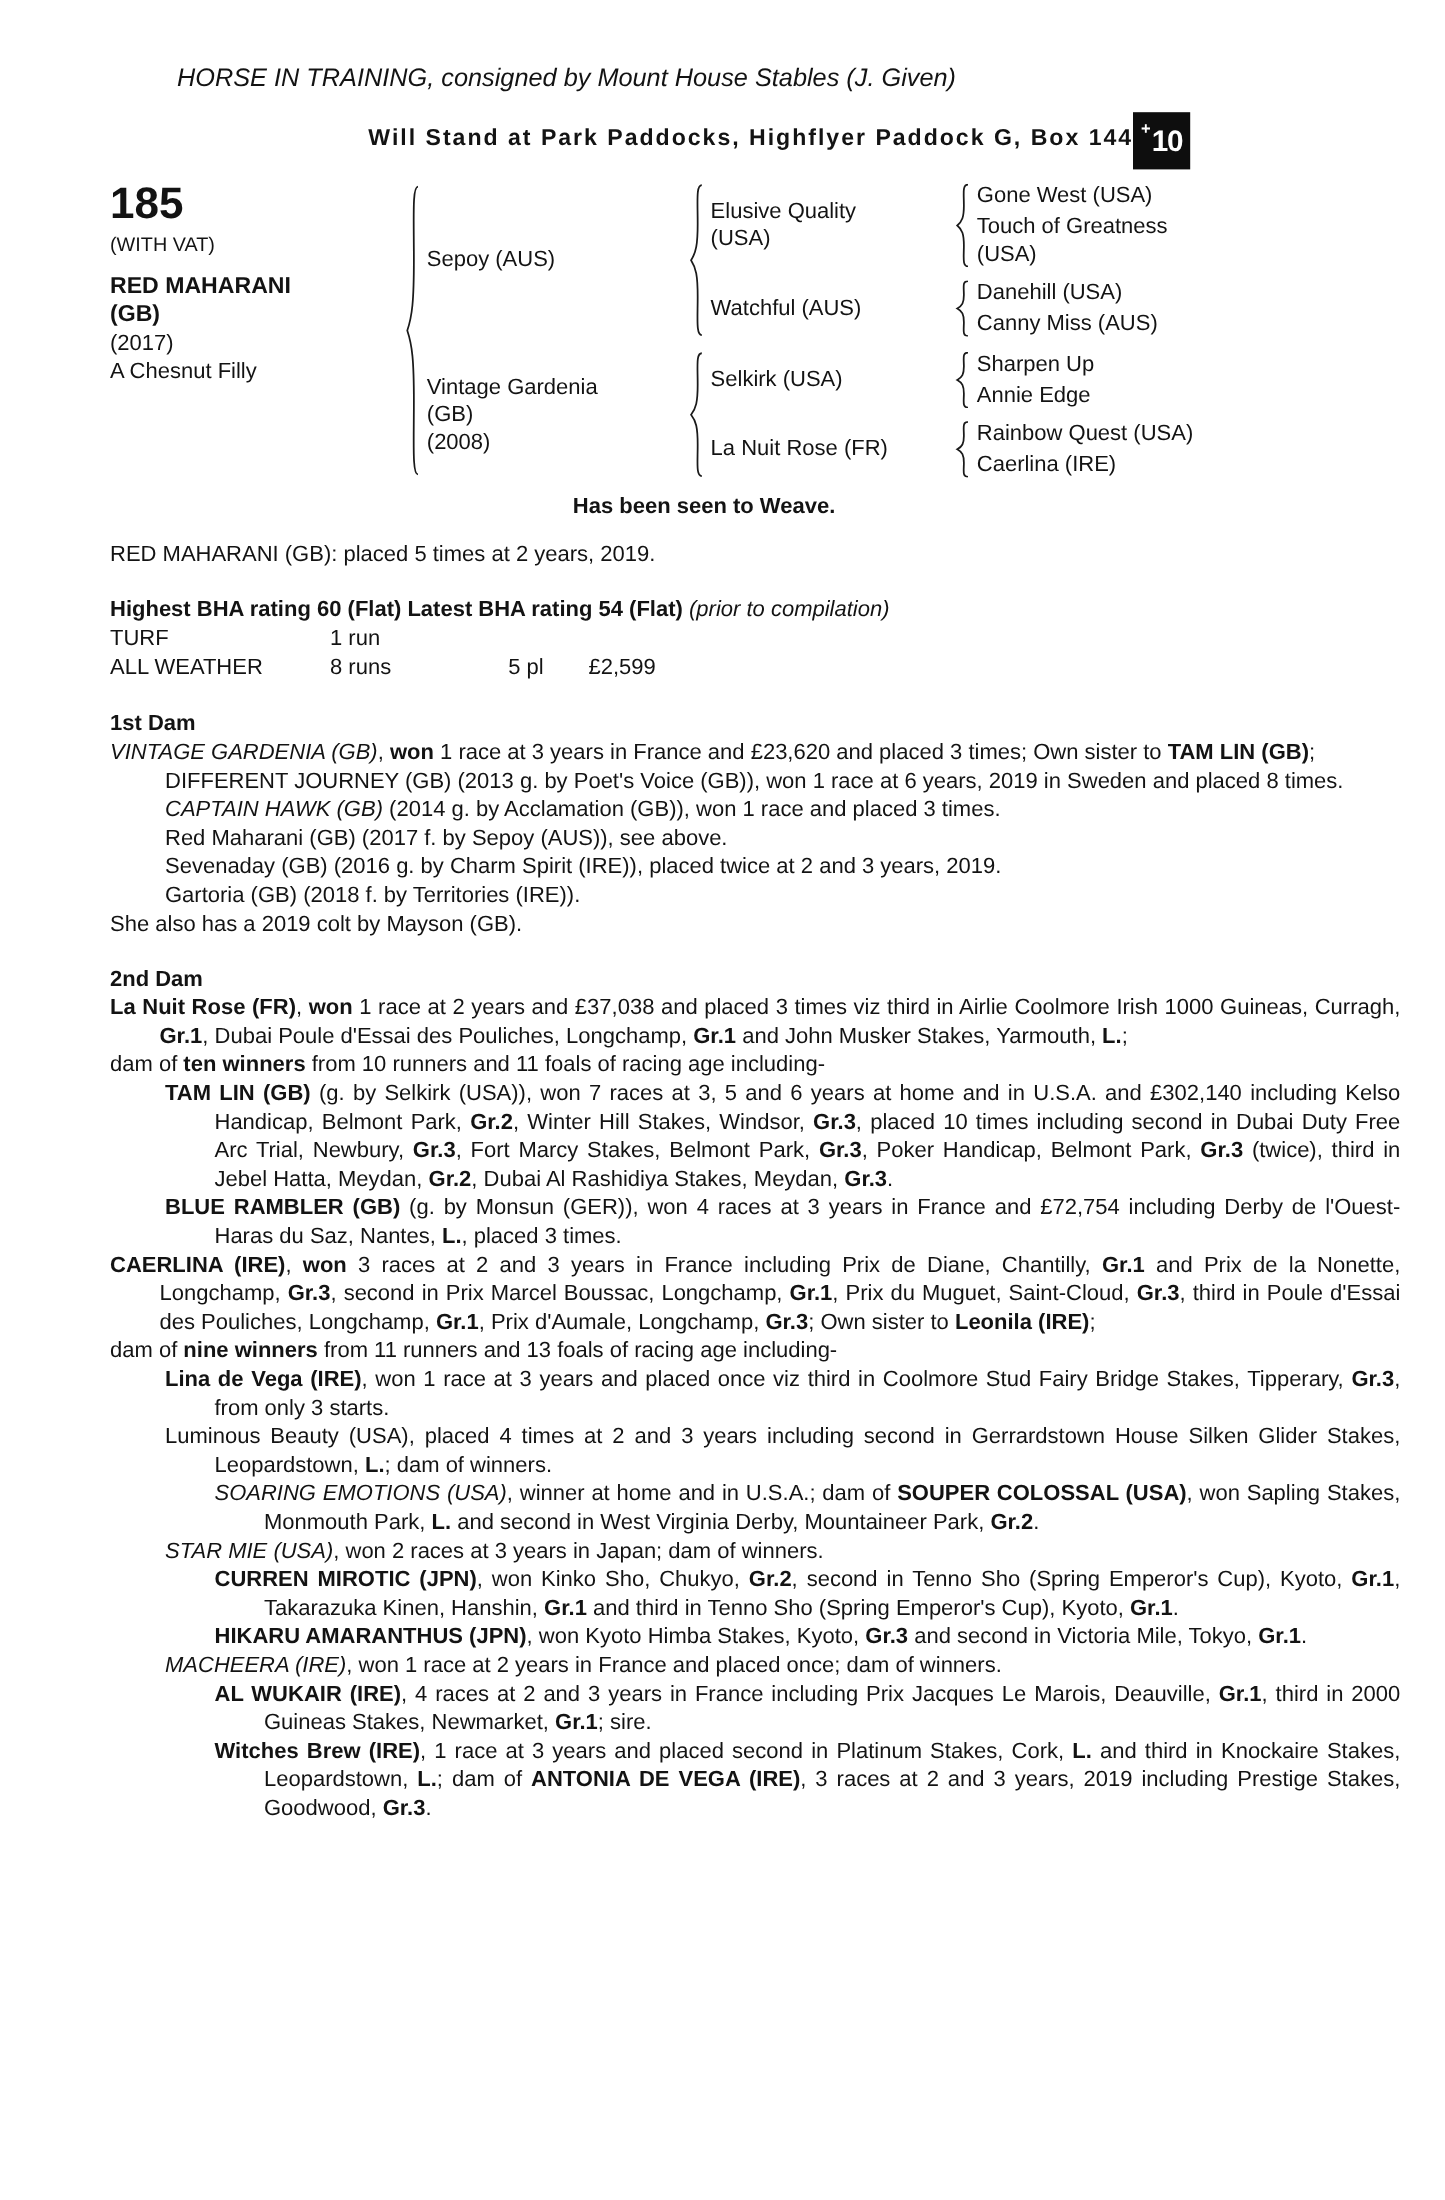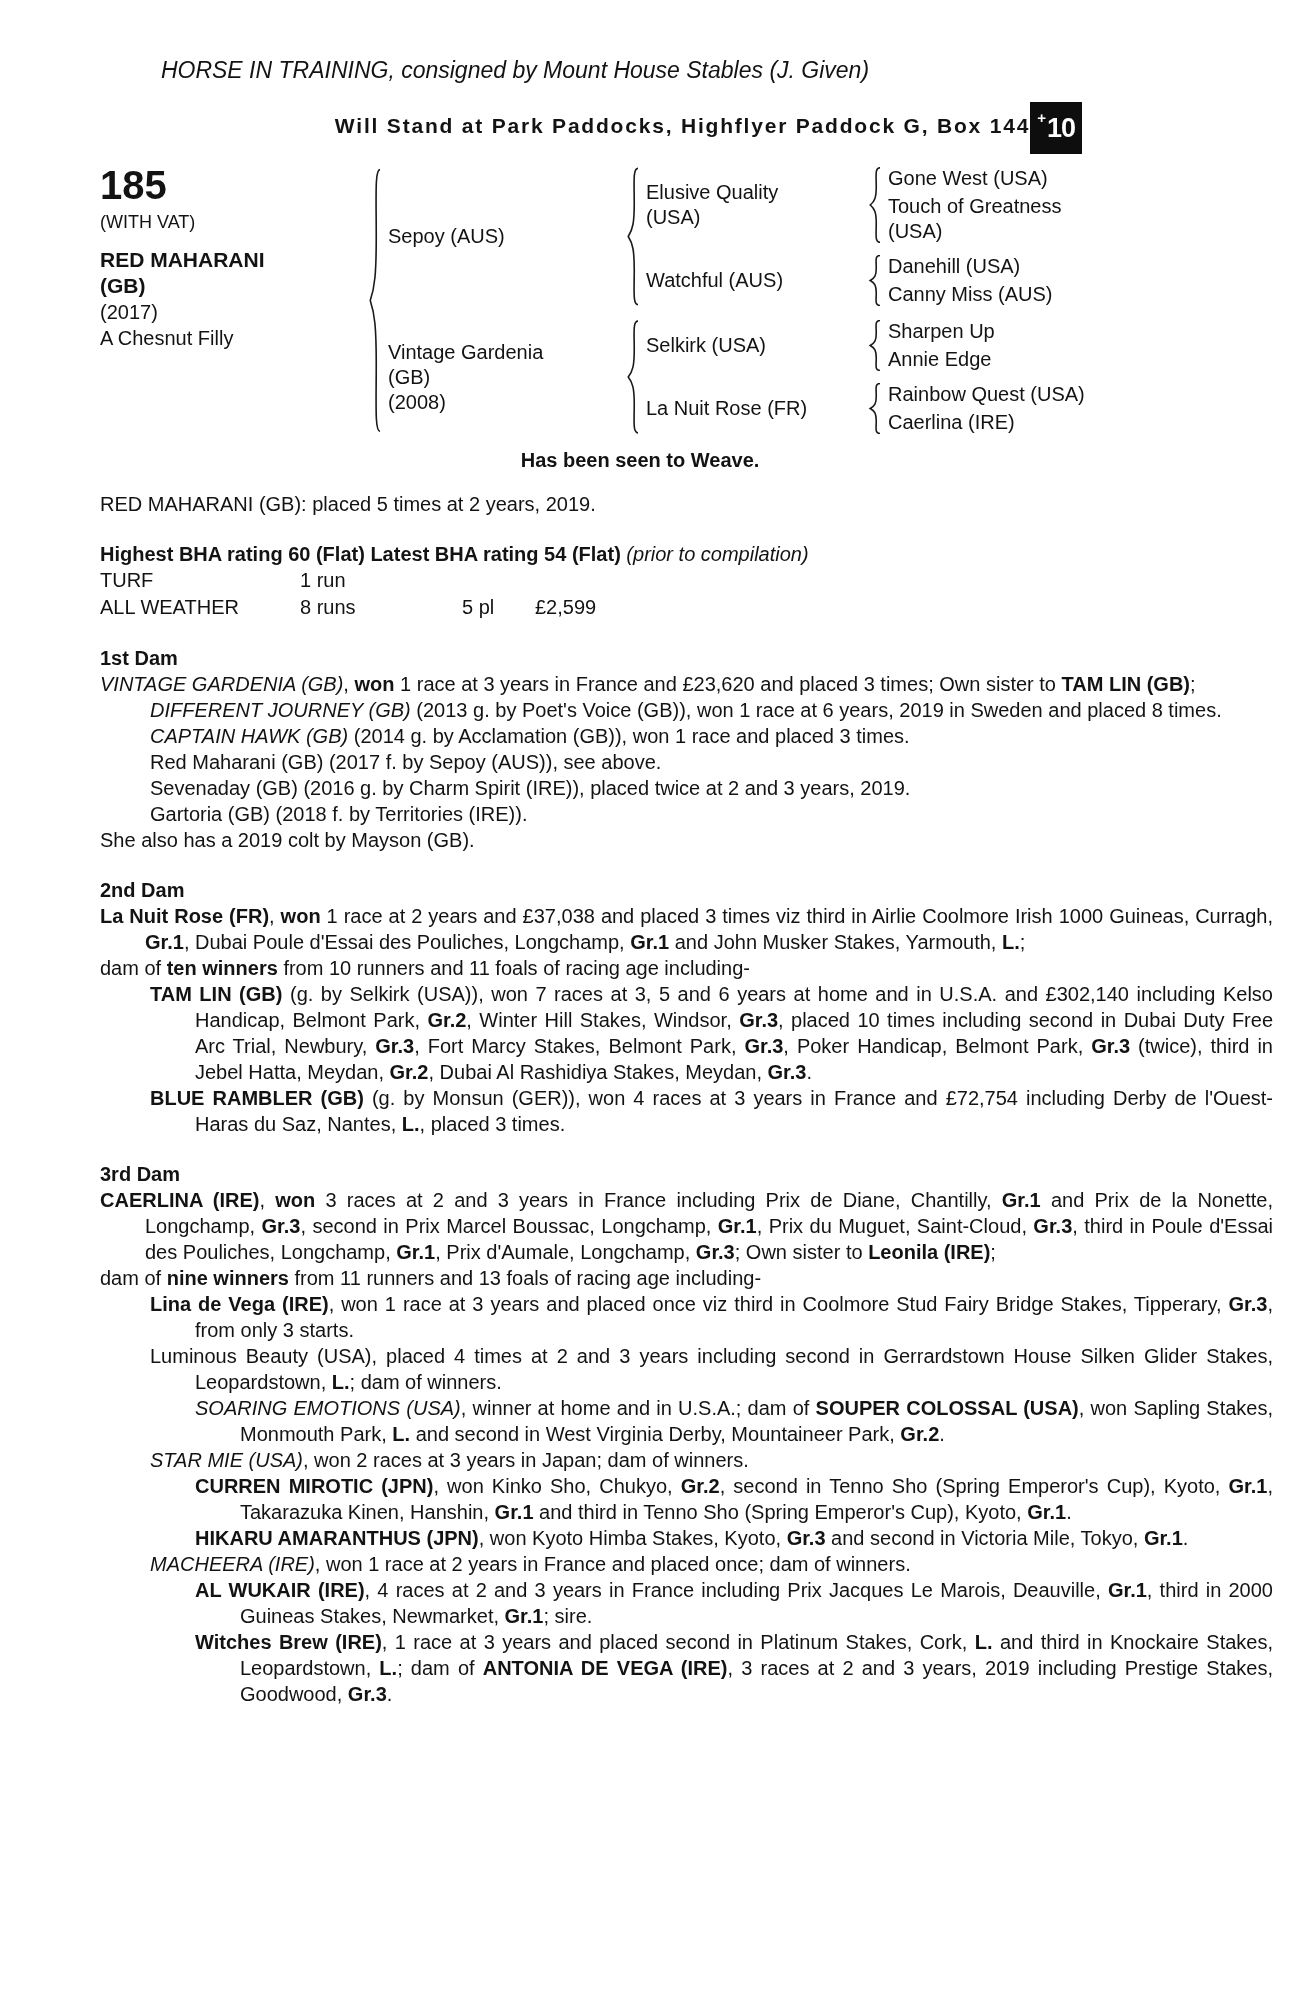--- a/index.html
+++ b/index.html
@@ -180,32 +180,31 @@
     <div></div>
     <div>ALL WEATHER</div>
     <div>8 runs</div>
     <div>5 pl</div>
     <div>£2,599</div>
   </div>
 
   <div>
       <div class="sec-heading">1st Dam</div>
       <div class="para lvl0"><span style="font-style: italic;">VINTAGE GARDENIA (GB)</span><span>, </span><span style="font-weight: bold;">won</span><span> 1 race at 3 years in France and £23,620 and placed 3 times; Own sister to </span><span style="font-weight: bold;">TAM LIN (GB)</span><span>;</span></div>
-      <div class="para lvl1"><span style="font-style: italic;">DIFFERENT JOURNEY (GB)</span><span> (2013 g. by Poet's Voice (GB)), won 1 race at 6 years, 2019 in Sweden and placed 8 times.</span></div>
+      <div class="para lvl1"><span style="">DIFFERENT JOURNEY (GB)</span><span> (2013 g. by Poet's Voice (GB)), won 1 race at 6 years, 2019 in Sweden and placed 8 times.</span></div>
       <div class="para lvl1"><span style="font-style: italic;">CAPTAIN HAWK (GB)</span><span> (2014 g. by Acclamation (GB)), won 1 race and placed 3 times.</span></div>
       <div class="para lvl1"><span>Red Maharani (GB) (2017 f. by Sepoy (AUS)), see above.</span></div>
       <div class="para lvl1"><span>Sevenaday (GB) (2016 g. by Charm Spirit (IRE)), placed twice at 2 and 3 years, 2019.</span></div>
       <div class="para lvl1"><span>Gartoria (GB) (2018 f. by Territories (IRE)).</span></div>
       <div class="para lvl0"><span>She also has a 2019 colt by Mayson (GB).</span></div>
       <div class="sec-heading">2nd Dam</div>
       <div class="para lvl0"><span style="font-weight: bold;">La Nuit Rose (FR)</span><span>, </span><span style="font-weight: bold;">won</span><span> 1 race at 2 years and £37,038 and placed 3 times viz third in Airlie Coolmore Irish 1000 Guineas, Curragh, </span><span style="font-weight: bold;">Gr.1</span><span>, Dubai Poule d'Essai des Pouliches, Longchamp, </span><span style="font-weight: bold;">Gr.1</span><span> and John Musker Stakes, Yarmouth, </span><span style="font-weight: bold;">L.</span><span>;</span></div>
       <div class="para lvl0"><span>dam of </span><span style="font-weight: bold;">ten winners</span><span> from 10 runners and 11 foals of racing age including-</span></div>
       <div class="para lvl1"><span style="font-weight: bold;">TAM LIN (GB)</span><span> (g. by Selkirk (USA)), won 7 races at 3, 5 and 6 years at home and in U.S.A. and £302,140 including Kelso Handicap, Belmont Park, </span><span style="font-weight: bold;">Gr.2</span><span>, Winter Hill Stakes, Windsor, </span><span style="font-weight: bold;">Gr.3</span><span>, placed 10 times including second in Dubai Duty Free Arc Trial, Newbury, </span><span style="font-weight: bold;">Gr.3</span><span>, Fort Marcy Stakes, Belmont Park, </span><span style="font-weight: bold;">Gr.3</span><span>, Poker Handicap, Belmont Park, </span><span style="font-weight: bold;">Gr.3</span><span> (twice), third in Jebel Hatta, Meydan, </span><span style="font-weight: bold;">Gr.2</span><span>, Dubai Al Rashidiya Stakes, Meydan, </span><span style="font-weight: bold;">Gr.3</span><span>.</span></div>
       <div class="para lvl1"><span style="font-weight: bold;">BLUE RAMBLER (GB)</span><span> (g. by Monsun (GER)), won 4 races at 3 years in France and £72,754 including Derby de l'Ouest-Haras du Saz, Nantes, </span><span style="font-weight: bold;">L.</span><span>, placed 3 times.</span></div>
-      <div class="sec-heading">3rd Dam</div>
       <div class="para lvl0"><span style="font-weight: bold;">CAERLINA (IRE)</span><span>, </span><span style="font-weight: bold;">won</span><span> 3 races at 2 and 3 years in France including Prix de Diane, Chantilly, </span><span style="font-weight: bold;">Gr.1</span><span> and Prix de la Nonette, Longchamp, </span><span style="font-weight: bold;">Gr.3</span><span>, second in Prix Marcel Boussac, Longchamp, </span><span style="font-weight: bold;">Gr.1</span><span>, Prix du Muguet, Saint-Cloud, </span><span style="font-weight: bold;">Gr.3</span><span>, third in Poule d'Essai des Pouliches, Longchamp, </span><span style="font-weight: bold;">Gr.1</span><span>, Prix d'Aumale, Longchamp, </span><span style="font-weight: bold;">Gr.3</span><span>; Own sister to </span><span style="font-weight: bold;">Leonila (IRE)</span><span>;</span></div>
       <div class="para lvl0"><span>dam of </span><span style="font-weight: bold;">nine winners</span><span> from 11 runners and 13 foals of racing age including-</span></div>
       <div class="para lvl1"><span style="font-weight: bold;">Lina de Vega (IRE)</span><span>, won 1 race at 3 years and placed once viz third in Coolmore Stud Fairy Bridge Stakes, Tipperary, </span><span style="font-weight: bold;">Gr.3</span><span>, from only 3 starts.</span></div>
       <div class="para lvl1"><span style="font-weight: normal;">Luminous Beauty (USA)</span><span>, placed 4 times at 2 and 3 years including second in Gerrardstown House Silken Glider Stakes, Leopardstown, </span><span style="font-weight: bold;">L.</span><span>; dam of winners.</span></div>
       <div class="para lvl2"><span style="font-style: italic;">SOARING EMOTIONS (USA)</span><span>, winner at home and in U.S.A.; dam of </span><span style="font-weight: bold;">SOUPER COLOSSAL (USA)</span><span>, won Sapling Stakes, Monmouth Park, </span><span style="font-weight: bold;">L.</span><span> and second in West Virginia Derby, Mountaineer Park, </span><span style="font-weight: bold;">Gr.2</span><span>.</span></div>
       <div class="para lvl1"><span style="font-style: italic;">STAR MIE (USA)</span><span>, won 2 races at 3 years in Japan; dam of winners.</span></div>
       <div class="para lvl2"><span style="font-weight: bold;">CURREN MIROTIC (JPN)</span><span>, won Kinko Sho, Chukyo, </span><span style="font-weight: bold;">Gr.2</span><span>, second in Tenno Sho (Spring Emperor's Cup), Kyoto, </span><span style="font-weight: bold;">Gr.1</span><span>, Takarazuka Kinen, Hanshin, </span><span style="font-weight: bold;">Gr.1</span><span> and third in Tenno Sho (Spring Emperor's Cup), Kyoto, </span><span style="font-weight: bold;">Gr.1</span><span>.</span></div>
       <div class="para lvl2"><span style="font-weight: bold;">HIKARU AMARANTHUS (JPN)</span><span>, won Kyoto Himba Stakes, Kyoto, </span><span style="font-weight: bold;">Gr.3</span><span> and second in Victoria Mile, Tokyo, </span><span style="font-weight: bold;">Gr.1</span><span>.</span></div>
       <div class="para lvl1"><span style="font-style: italic;">MACHEERA (IRE)</span><span>, won 1 race at 2 years in France and placed once; dam of winners.</span></div>
       <div class="para lvl2"><span style="font-weight: bold;">AL WUKAIR (IRE)</span><span>, 4 races at 2 and 3 years in France including Prix Jacques Le Marois, Deauville, </span><span style="font-weight: bold;">Gr.1</span><span>, third in 2000 Guineas Stakes, Newmarket, </span><span style="font-weight: bold;">Gr.1</span><span>; sire.</span></div>

